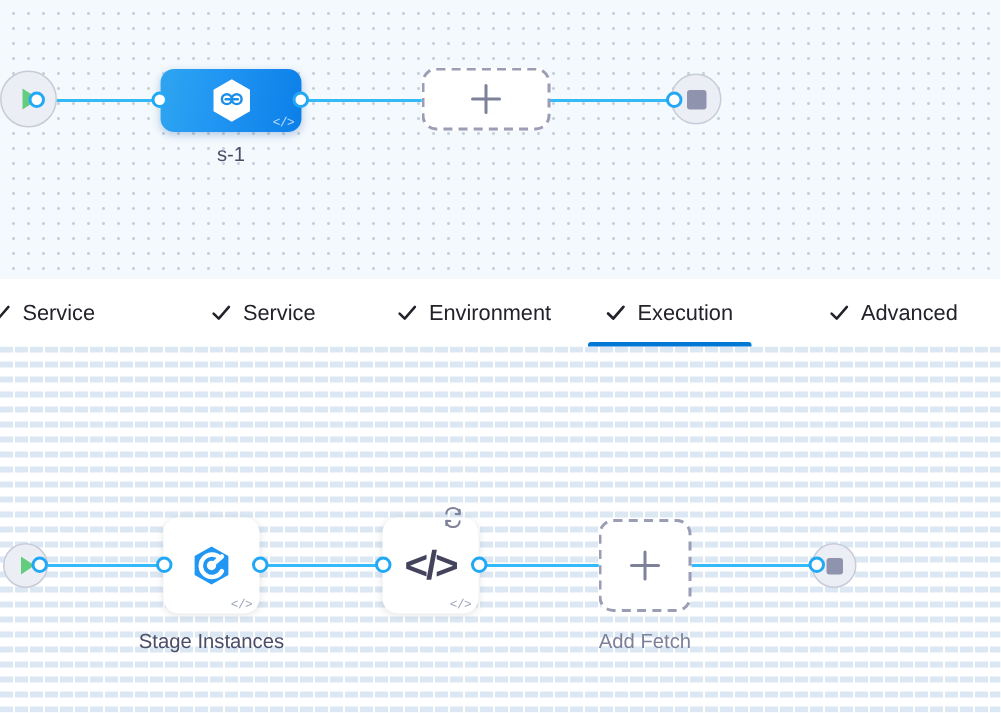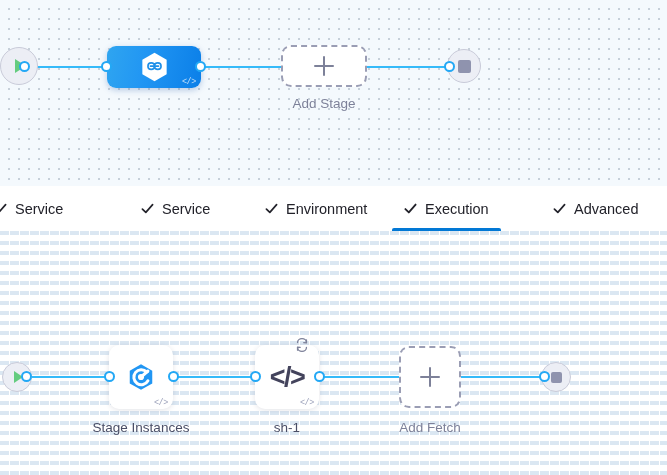--- a/index.html
+++ b/index.html
@@ -261,25 +261,25 @@
     <div class="stage-node" style="left:107px; top:46px;">
       <svg class="hexlogo" viewBox="0 0 28 31">
         <path d="M14 0.8 L26.6 8 L26.6 23 L14 30.2 L1.4 23 L1.4 8 Z" fill="#ffffff"></path>
         <path d="M10.6 11.2 a3.4 3.4 0 1 0 0 6.8 a3.4 3.4 0 1 0 0 -6.8 M17.4 11.2 a3.4 3.4 0 1 1 0 6.8 a3.4 3.4 0 1 1 0 -6.8" fill="none" stroke="#1e8fe8" stroke-width="1.7"></path>
         <path d="M9.8 14.6 L18.2 14.6" stroke="#1e8fe8" stroke-width="1.7" stroke-linecap="round"></path>
       </svg>
       <span class="node-code-badge">&lt;/&gt;</span>
     </div>
     <div class="port" style="left:101px; top:61px;"></div>
     <div class="port" style="left:195px; top:61px;"></div>
+    <div class="node-label" style="left:107px; top:95px; width:94px;">s-1</div>
 
     <div class="add-node" style="left:281px; top:45px; width:86px; height:42px; border-radius:10px;">
       <div class="plus-glyph"></div>
     </div>
-    <div class="node-label muted" style="left:271px; top:96px; width:106px;">Add Stage</div>
 
     <div class="terminal" style="left:447px; top:49px; width:34px; height:34px;">
       <div class="stop-sq"></div>
     </div>
     <div class="port" style="left:444px; top:61px;"></div>
   </div>
 
   <div class="tabbar">
 
     <div class="tab" style="position:absolute; left:-6px;">
@@ -353,21 +353,20 @@
       <span class="node-code-badge dark">&lt;/&gt;</span>
     </div>
     <svg class="retry-icon" style="left:294px; top:106px; position:absolute;" viewBox="0 0 18 18">
       <path d="M4 6.2 A5 4.4 0 0 1 14 6.2" fill="none" stroke="#7d8199" stroke-width="1.5" stroke-linecap="round"></path>
       <path d="M14 11.8 A5 4.4 0 0 1 4 11.8" fill="none" stroke="#7d8199" stroke-width="1.5" stroke-linecap="round"></path>
       <path d="M14 3.2 L14 6.6 L11 6.4" fill="none" stroke="#7d8199" stroke-width="1.5" stroke-linecap="round" stroke-linejoin="round"></path>
       <path d="M4 14.8 L4 11.4 L7 11.6" fill="none" stroke="#7d8199" stroke-width="1.5" stroke-linecap="round" stroke-linejoin="round"></path>
     </svg>
     <div class="port" style="left:250px; top:140px;"></div>
     <div class="port" style="left:314px; top:140px;"></div>
-    <div class="node-label" style="left:227px; top:189px; width:120px;">sh-1</div>
 
     <div class="add-node" style="left:399px; top:115px; width:62px; height:62px; border-radius:10px;">
       <div class="plus-glyph"></div>
     </div>
     <div class="node-label muted" style="left:375px; top:189px; width:110px;">Add Fetch</div>
 
     <div class="terminal" style="left:541px; top:131px; width:30px; height:30px;">
       <div class="stop-sq" style="width:11px; height:11px;"></div>
     </div>
     <div class="port" style="left:539px; top:140px;"></div>

